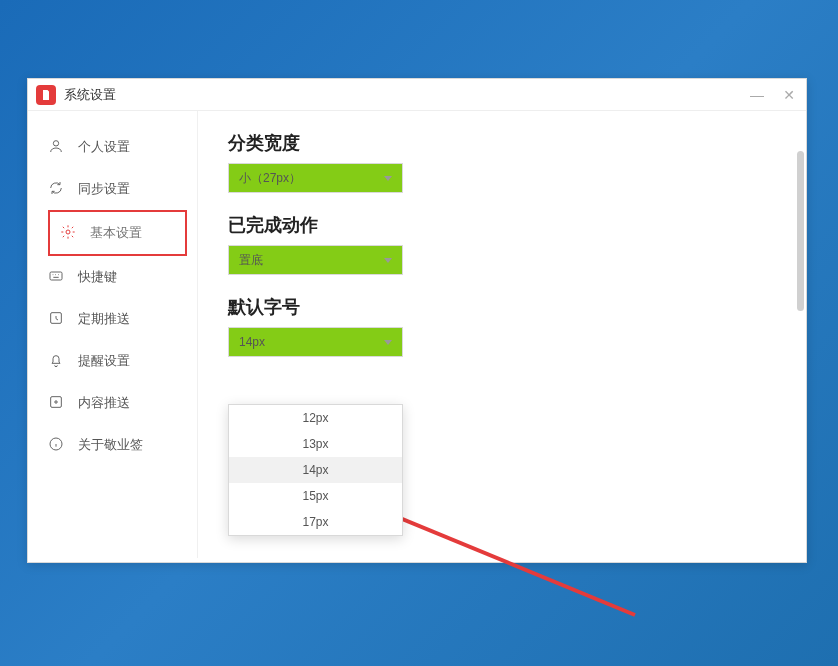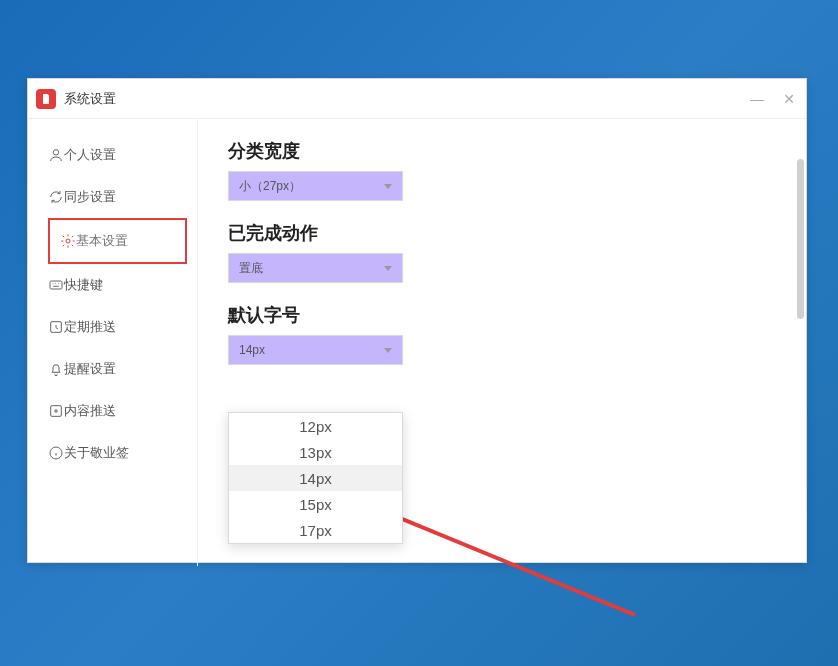--- a/index.html
+++ b/index.html
@@ -13,21 +13,21 @@
     }
     .window {
       position: absolute;
       left: 27px; top: 78px;
       width: 780px; height: 485px;
       background: #fff;
       border: 1px solid #d9d9d9;
       box-shadow: 0 2px 10px rgba(0,0,0,.15);
     }
     .titlebar {
-      height: 40px;
+      height: 32px;
       display: flex;
       align-items: center;
       padding: 0 8px;
       border-bottom: 1px solid #eee;
     }
     .app-icon {
       width: 20px; height: 20px;
       background: #e43b3b;
       border-radius: 4px;
       display: inline-flex;
@@ -42,26 +42,26 @@
       display: flex;
       height: calc(100% - 36px);
     }
     .sidebar {
       width: 170px;
       padding: 15px 10px;
       border-right: 1px solid #f0f0f0;
     }
     .side-item {
       display: flex;
-      align-items: center;
+      align-items: flex-start;
       padding: 12px 10px;
       font-size: 13px;
       color: #555;
       cursor: pointer;
-      gap: 0;
+      gap: 14px;
     }
     .side-item .icon { width: 16px; height: 16px; display: inline-flex; align-items: center; justify-content: center; }
     .side-item.active {
       color: #737373;
       border: 2px solid #e43b3b;
       margin-left: 10px;
     }
     .side-item .icon svg { stroke: #666; fill: none; stroke-width: 1.5; }
     .side-item.active .icon svg { stroke: #e43b3b; }
     .main {
@@ -76,21 +76,21 @@
       width: 175px;
       height: 30px;
       border: 1px solid #d9d9d9;
       display: flex;
       align-items: center;
       padding: 0 10px;
       font-size: 12px;
       color: #555;
       cursor: pointer;
       position: relative;
-      background: #c4b5fd;
+      background: #84cc16;
     }
     .select .caret {
       margin-left: auto;
       width: 0; height: 0;
       border-left: 4px solid transparent;
       border-right: 4px solid transparent;
       border-top: 5px solid #999;
     }
     .dropdown {
       position: absolute;
@@ -100,21 +100,21 @@
       box-shadow: 0 3px 12px rgba(0,0,0,.15);
       z-index: 10;
       left: 30px;
       top: 293px;
     }
     .opt {
       height: 26px;
       display: flex;
       align-items: center;
       justify-content: center;
-      font-size: 15px;
+      font-size: 12px;
       color: #555;
       cursor: pointer;
     }
     .opt.selected { background: #f1f1f1; }
     .scrollbar {
       position: absolute;
       right: 2px;
       top: 40px;
       width: 7px;
       height: 160px;

